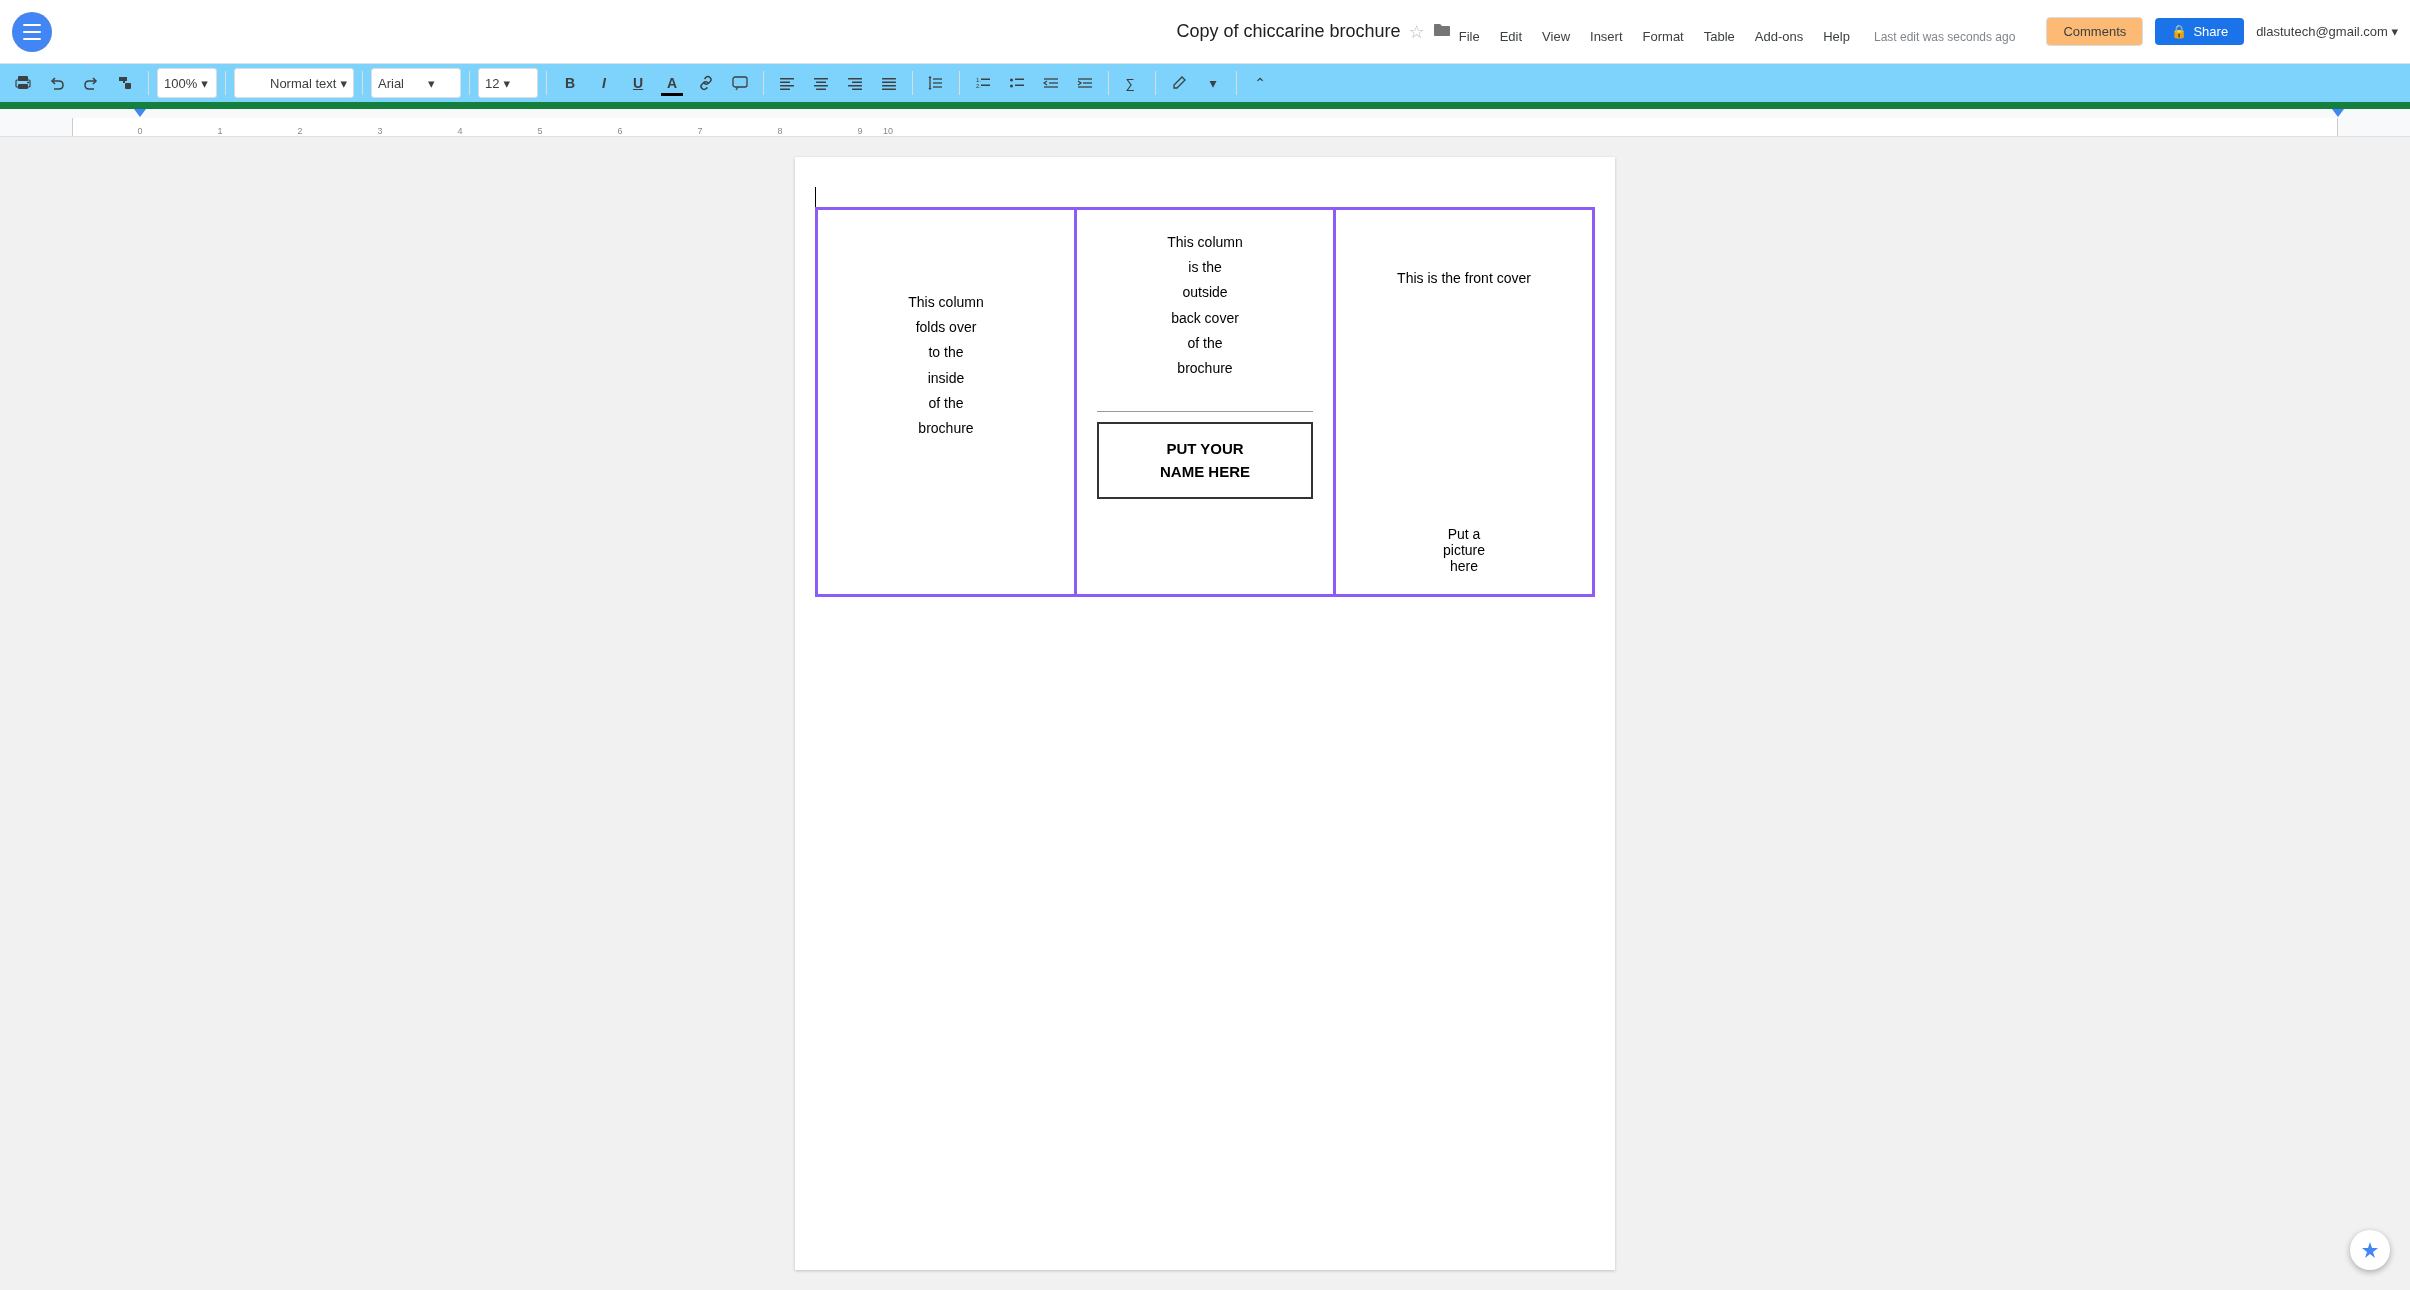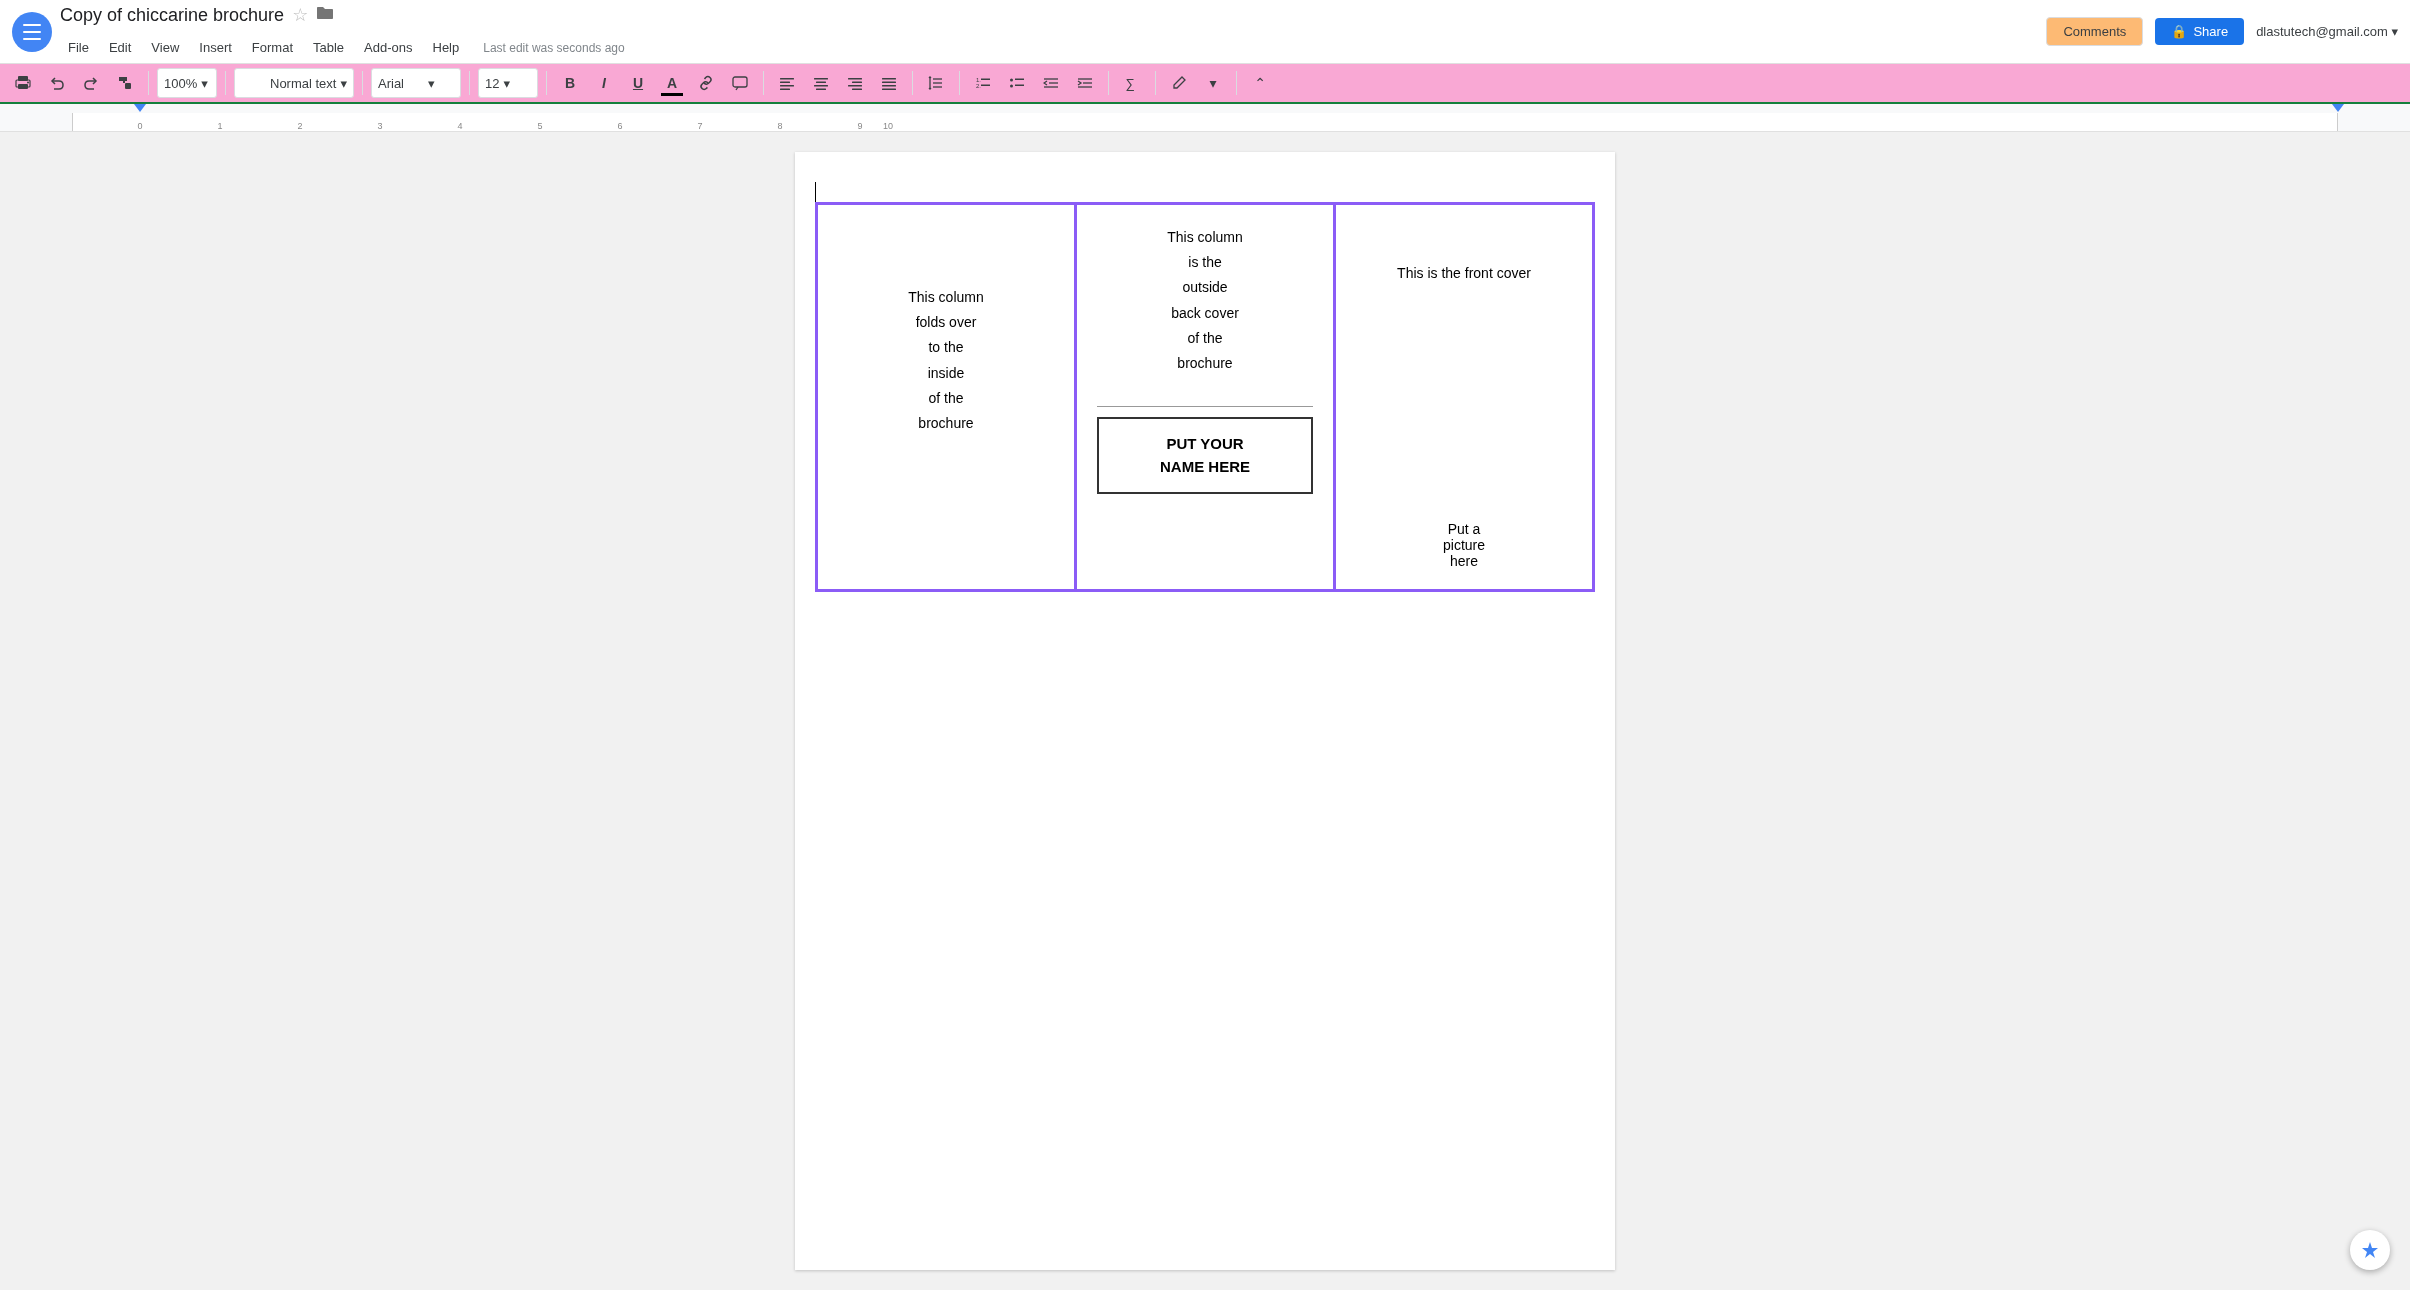--- a/index.html
+++ b/index.html
@@ -18,21 +18,21 @@
     #hamburger-btn {
       width: 40px; height: 40px;
       display: flex; flex-direction: column; justify-content: center; align-items: center; gap: 5px;
       cursor: pointer; margin-right: 8px;
       background: #4285f4; border-radius: 50%; padding: 10px;
     }
     #hamburger-btn span {
       display: block; width: 18px; height: 2px; background: #fff; border-radius: 1px;
     }
     #doc-title-area {
-      flex: 1; display: flex; flex-direction: column; justify-content: flex-end;
+      flex: 1; display: flex; justify-content: flex-end;
     }
     #doc-title-row {
       display: flex; align-items: center; gap: 8px;
     }
     #doc-title {
       font-size: 18px; color: #202124; font-weight: normal; outline: none;
     }
     #star-icon { color: #bbb; font-size: 18px; cursor: pointer; }
     #folder-icon { color: #bbb; font-size: 16px; cursor: pointer; }
     #doc-menu-row {
@@ -54,22 +54,22 @@
     }
     #share-btn {
       background: #1a73e8; border: none; border-radius: 4px;
       padding: 6px 16px; font-size: 13px; color: #fff; cursor: pointer;
       display: flex; align-items: center; gap: 6px;
     }
     #user-account { font-size: 13px; color: #3c4043; cursor: pointer; }
 
     
     #toolbar {
-      display: flex; align-items: center; background: #f9a8d4;
-      padding: 4px 8px; border-bottom: 2px solid #15803d;
+      display: flex; align-items: center; background: #7dd3fc;
+      padding: 4px 8px; border-bottom: 7px solid #15803d;
       gap: 4px; flex-shrink: 0; flex-wrap: nowrap; overflow: hidden;
     }
     .toolbar-btn {
       width: 30px; height: 30px; display: flex; align-items: center; justify-content: center;
       cursor: pointer; border-radius: 3px; font-size: 14px; color: #3c4043;
       border: none; background: transparent;
     }
     .toolbar-separator {
       width: 1px; height: 24px; background: #dadce0; margin: 0 4px;
     }

